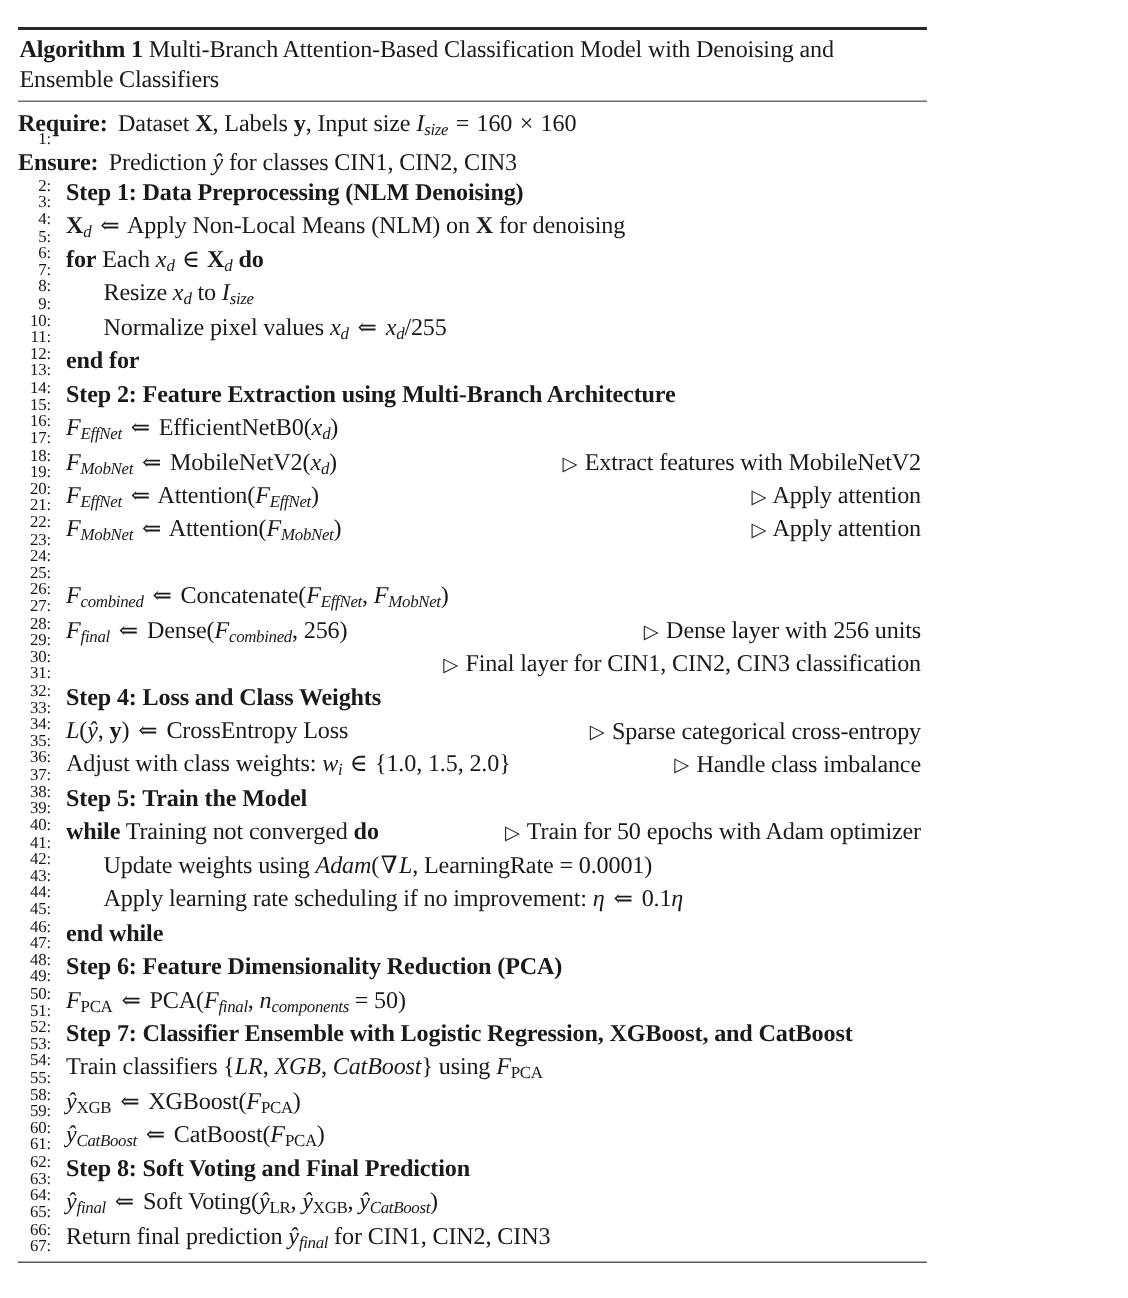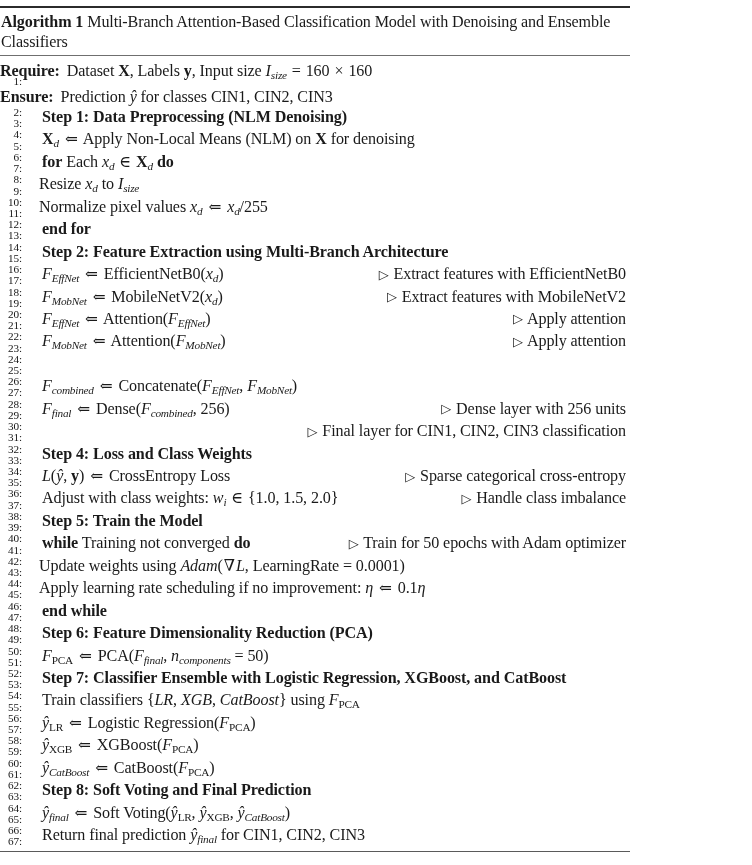--- a/index.html
+++ b/index.html
@@ -11,21 +11,21 @@
     width: 752px;
     height: 865px;
     font-family: "Liberation Serif", "DejaVu Serif", serif;
     color: #1a1a1a;
     -webkit-font-smoothing: antialiased;
   }
 
   #algorithm-float {
     width: 630px;
     box-sizing: border-box;
-    padding: 0;
+    padding: 12px;
   }
 
   
   .rule-top {
     border-top: 2px solid #2b2b2b;
     height: 0;
     margin: 6px 0 0 0;
   }
   .rule-mid {
     border-top: 1.1px solid #6f6f6f;
@@ -85,26 +85,26 @@
     font-size: 11.2px;
     line-height: 11.2px;
     color: #151515;
     font-family: "Liberation Serif", "DejaVu Serif", serif;
   }
   .alg-line .lineno.second {
     top: 11.2px;
   }
   .alg-line .content {
     position: absolute;
-    left: 42px;
+    left: 32px;
     top: -1px;
     line-height: 21.5px;
     white-space: nowrap;
   }
-  .alg-line .content.ind1 { left: 39px; }
+  .alg-line .content.ind1 { left: 57px; }
 
   .alg-line .comment {
     position: absolute;
     right: 4px;
     top: -1px;
     line-height: 21.5px;
     white-space: nowrap;
   }
   .comment .tri {
     font-size: 13px;
@@ -196,21 +196,20 @@
     <div class="alg-line">
       <span class="lineno">14:</span>
       <span class="lineno second">15:</span>
       <span class="content bold">Step 2: Feature Extraction using Multi-Branch Architecture</span>
     </div>
 
     <div class="alg-line">
       <span class="lineno">16:</span>
       <span class="lineno second">17:</span>
       <span class="content"><span class="mathvar">F<sub>EffNet</sub></span> <span class="arrow">⇐</span> <span class="mathrm">EfficientNetB0(</span><span class="mathvar">x<sub>d</sub></span><span class="mathrm">)</span></span>
-      <span class="comment"><span class="tri">▷</span> <span>Extract features with EfficientNetB0</span></span>
     </div>
 
     <div class="alg-line">
       <span class="lineno">18:</span>
       <span class="lineno second">19:</span>
       <span class="content"><span class="mathvar">F<sub>MobNet</sub></span> <span class="arrow">⇐</span> <span class="mathrm">MobileNetV2(</span><span class="mathvar">x<sub>d</sub></span><span class="mathrm">)</span></span>
       <span class="comment"><span class="tri">▷</span> <span>Extract features with MobileNetV2</span></span>
     </div>
 
     <div class="alg-line">
@@ -319,25 +318,20 @@
       <span class="lineno second">53:</span>
       <span class="content bold">Step 7: Classifier Ensemble with Logistic Regression, XGBoost, and CatBoost</span>
     </div>
 
     <div class="alg-line">
       <span class="lineno">54:</span>
       <span class="lineno second">55:</span>
       <span class="content">Train classifiers <span class="mathrm">{</span><span class="mathvar">LR</span><span class="mathrm">,&nbsp;</span><span class="mathvar">XGB</span><span class="mathrm">,&nbsp;</span><span class="mathvar">CatBoost</span><span class="mathrm">}</span> using <span class="mathvar">F<sub class="rm">PCA</sub></span></span>
     </div>
 
-    <div class="alg-line">
-      <span class="lineno">56:</span>
-      <span class="lineno second">57:</span>
-      <span class="content"><span class="mathvar">ŷ<sub class="rm">LR</sub></span> <span class="arrow">⇐</span> <span class="mathrm">Logistic Regression(</span><span class="mathvar">F<sub class="rm">PCA</sub></span><span class="mathrm">)</span></span>
-    </div>
 
     <div class="alg-line">
       <span class="lineno">58:</span>
       <span class="lineno second">59:</span>
       <span class="content"><span class="mathvar">ŷ<sub class="rm">XGB</sub></span> <span class="arrow">⇐</span> <span class="mathrm">XGBoost(</span><span class="mathvar">F<sub class="rm">PCA</sub></span><span class="mathrm">)</span></span>
     </div>
 
     <div class="alg-line">
       <span class="lineno">60:</span>
       <span class="lineno second">61:</span>

